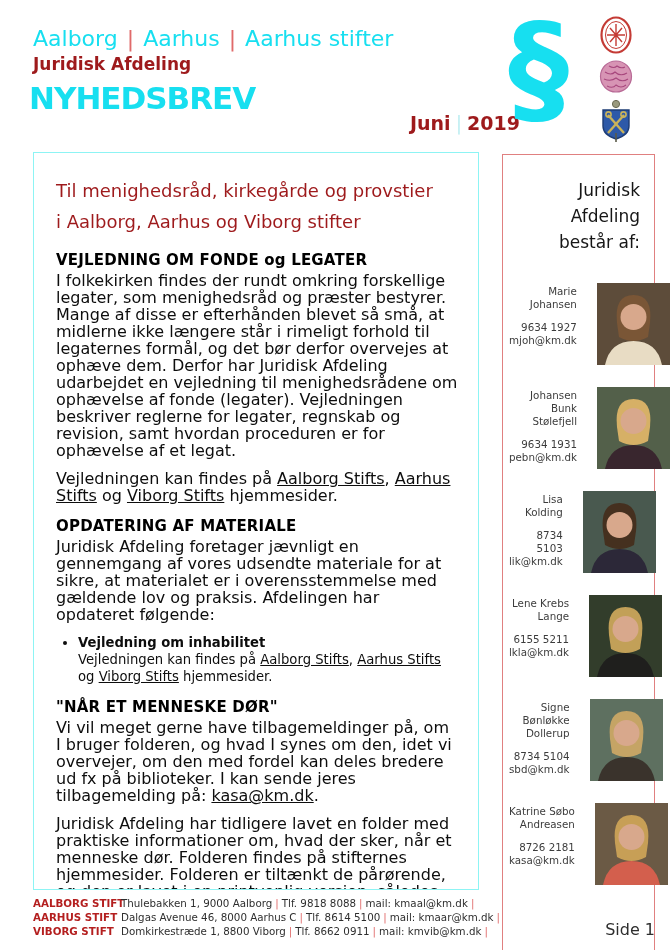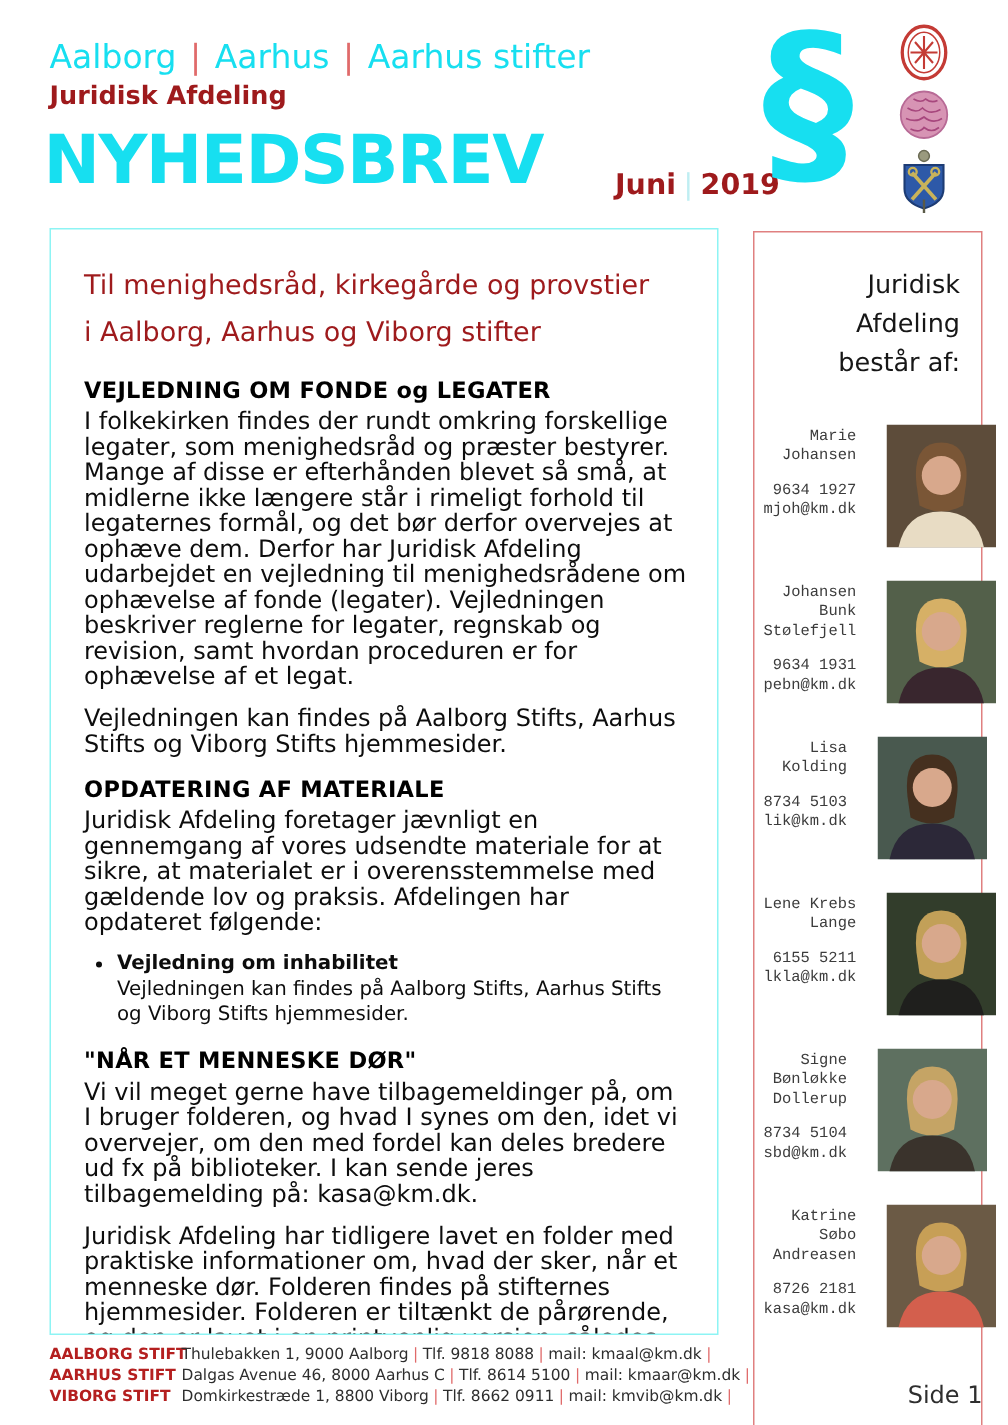--- a/index.html
+++ b/index.html
@@ -10,45 +10,45 @@
   *{margin:0;padding:0;box-sizing:border-box;}
   html,body{background:#fff;}
   body{
     width:672px;height:950px;position:relative;overflow:hidden;
     font-family:"DejaVu Sans","Liberation Sans",sans-serif;color:var(--text);
   }
   
   .stifter-line{position:absolute;left:33px;top:26px;font-size:22px;color:var(--cyan);white-space:nowrap;}
   .stifter-line .pipe{color:var(--pipe-red);padding:0 9px;}
   .department{position:absolute;left:33px;top:54px;font-size:17px;font-weight:bold;color:var(--dark-red);}
-  .newsletter-title{position:absolute;left:29px;top:80px;font-size:45px;font-weight:bold;color:var(--cyan);letter-spacing:-1px;}
+  .newsletter-title{position:absolute;left:29px;top:80px;font-size:31px;font-weight:bold;color:var(--cyan);letter-spacing:-1px;}
   .issue-date{position:absolute;left:410px;top:112px;font-size:19px;font-weight:bold;color:var(--dark-red);white-space:nowrap;}
   .issue-date .pipe{color:var(--date-pipe);padding:0 5px;font-weight:normal;}
   .section-symbol{position:absolute;left:508px;top:-8px;font-size:122px;font-weight:bold;color:var(--cyan);line-height:1.25;}
   .seals{position:absolute;left:598px;top:16px;width:36px;display:flex;flex-direction:column;gap:6px;align-items:center;}
   .seals svg{display:block;}
   
   .main-box{
     position:absolute;left:33px;top:152px;width:446px;height:738px;
     border:1px solid var(--cyan-border);padding:22px 20px 16px 22px;overflow:hidden;
   }
   .intro-title{color:var(--dark-red);font-size:18px;line-height:31px;margin-bottom:14px;}
   .main-box h2{font-size:15px;font-weight:bold;color:#000;margin:13px 0 3px;letter-spacing:.2px;}
   .main-box p{font-size:16px;line-height:17px;margin-bottom:11px;}
-  .doclink{color:var(--text);cursor:pointer;}
+  .doclink{color:var(--text);text-decoration:underline;cursor:pointer;}
   .bullet-list{margin:2px 0 11px 22px;}
   .bullet-list li{font-size:13.2px;line-height:17px;}
   .bullet-title{font-weight:bold;}
   
   .sidebar{
     position:absolute;left:502px;top:154px;width:153px;height:882px;
     border:1px solid var(--red-border);padding:22px 8px 0 6px;
   }
   .sidebar-title{width:122px;margin-left:auto;padding-right:6px;text-align:right;font-size:17px;line-height:26px;color:#161616;margin-bottom:28px;}
-  .staff-entry{display:flex;gap:20px;margin-bottom:22px;align-items:flex-start;font-family:Liberation Mono, monospace;}
+  .staff-entry{display:flex;gap:20px;margin-bottom:22px;align-items:flex-start;}
   .staff-info{flex:1;text-align:right;font-size:10.3px;line-height:13px;color:var(--gray-text);padding-top:2px;}
   .staff-name{display:block;margin-bottom:10px;}
   .staff-phone,.staff-email{display:block;}
   .staff-photo{width:73px;height:82px;flex:0 0 73px;}
   .staff-photo svg{display:block;width:73px;height:82px;}
   .p0 .bg{fill:#5d4c3a;} .p0 .hair{fill:#7a5636;} .p0 .body{fill:#e8dcc4;} .p0 .head{fill:#d8a astonishing;}
   .photo .head{fill:#d8a88c;}
   .p0 .bg{fill:#5d4c3a;} .p0 .hair{fill:#7a5636;} .p0 .body{fill:#e8dcc4;}
   .p1 .bg{fill:#53604a;} .p1 .hair{fill:#d6b066;} .p1 .body{fill:#39262e;}
   .p2 .bg{fill:#49594f;} .p2 .hair{fill:#45301f;} .p2 .body{fill:#2c2838;}

